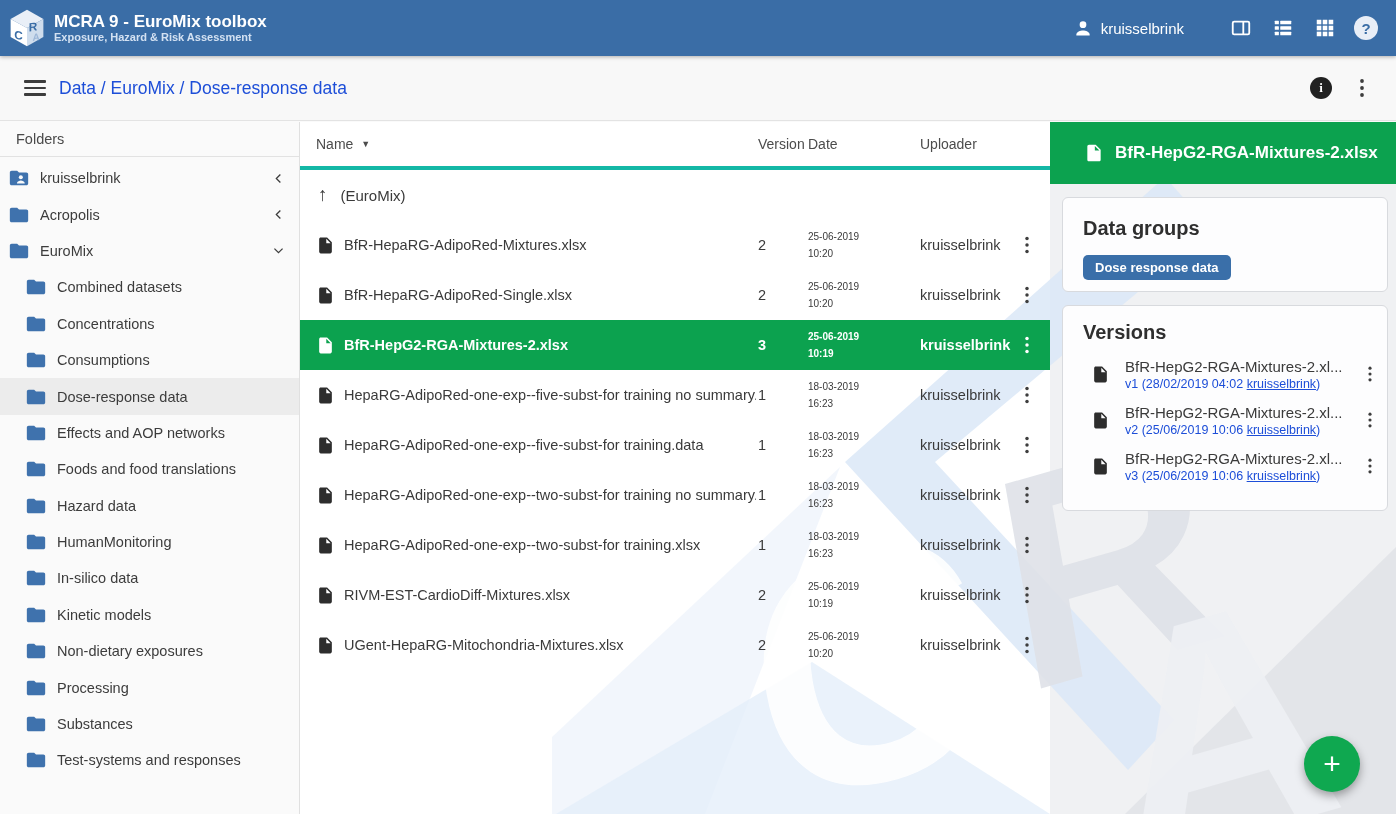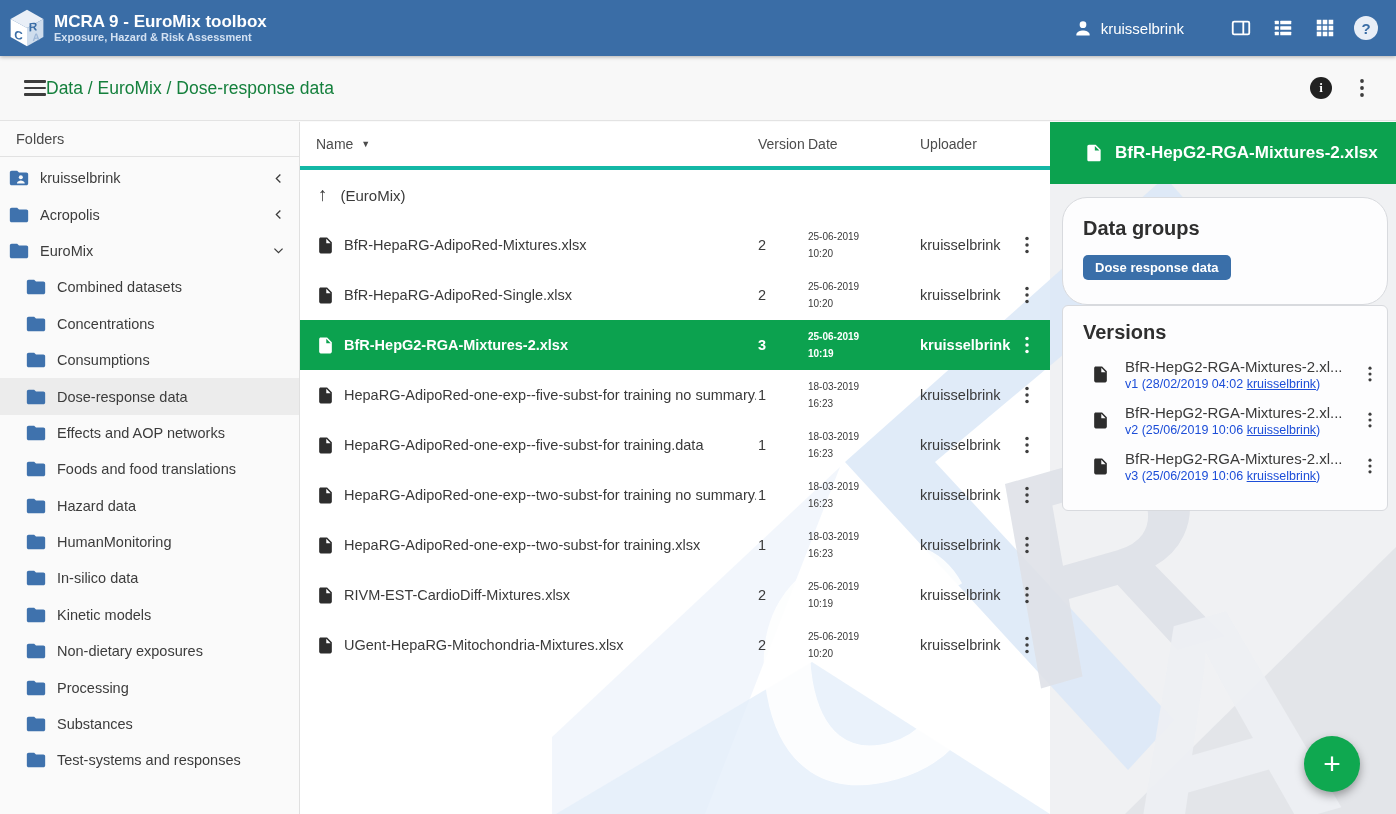--- a/index.html
+++ b/index.html
@@ -32,21 +32,21 @@
 
   
   .crumbbar {
     position:absolute; top:56px; left:0; right:0; height:65px;
     background:#f8f8f8; border-bottom:1px solid #e3e3e3;
     display:flex; align-items:center; z-index:15;
   }
   .hamburger { width:22px; height:16px; margin-left:24px; cursor:pointer; position:relative; }
   .hamburger span { position:absolute; left:0; right:0; height:2.5px; background:#3c3c3c; border-radius:1px; }
   .hamburger span:nth-child(1){top:0;} .hamburger span:nth-child(2){top:6.5px;} .hamburger span:nth-child(3){top:13px;}
-  .crumb-text { font-size:17.5px; color:#15803d; }
+  .crumb-text { margin-left:13px; font-size:17.5px; color:#1d4ed8; }
   .crumb-right { margin-left:auto; display:flex; align-items:center; margin-right:22px; }
   .info-circle {
     width:22px; height:22px; border-radius:50%; background:#212121; color:#fff;
     display:flex; align-items:center; justify-content:center;
     font-size:13px; font-weight:700; font-family:"Liberation Serif",serif; cursor:pointer;
   }
   .kebab { width:24px; height:24px; color:#3d3d3d; cursor:pointer; }
   .crumb-right .kebab { margin-left:18px; }
 
   
@@ -101,21 +101,21 @@
   
   .panel-content { position:absolute; left:1050px; right:0; top:0; bottom:0; z-index:2; }
   .p-head { height:62px; background:#0ca24f; display:flex; align-items:center; color:#fff; }
   .p-head .doc { width:20px; height:20px; flex:0 0 20px; color:#fff; margin-left:34px; margin-right:11px; }
   .p-title { font-size:17px; font-weight:700; white-space:nowrap; overflow:hidden; }
   .card {
     position:absolute; left:12px; right:8px; background:#fdfdfe;
     border:1px solid #d8dade; border-radius:6px;
   }
   .card-title { font-size:20px; font-weight:600; color:#2f2f2f; }
-  .card.groups { top:75px; height:108px; padding:19px 20px;border-radius:25px; }
+  .card.groups { top:75px; height:95px; padding:19px 20px; }
   .badge {
     display:inline-block; margin-top:15px; background:#3a6fa9; color:#fff;
     font-size:13px; font-weight:700; padding:5px 12px; border-radius:5px; cursor:default;
   }
   .card.versions { top:183px; height:206px; padding:15px 0 0 0; }
   .card.versions .card-title { padding-left:20px; }
   .v-list { margin-top:7px; }
   .v-item { display:grid; grid-template-columns:28px 20px 14px 1fr 34px; align-items:center; height:46px; }
   .v-item .doc { grid-column:2; width:19px; height:19px; color:#2d2d2d; margin:0; }
   .v-text { grid-column:4; overflow:hidden; }

